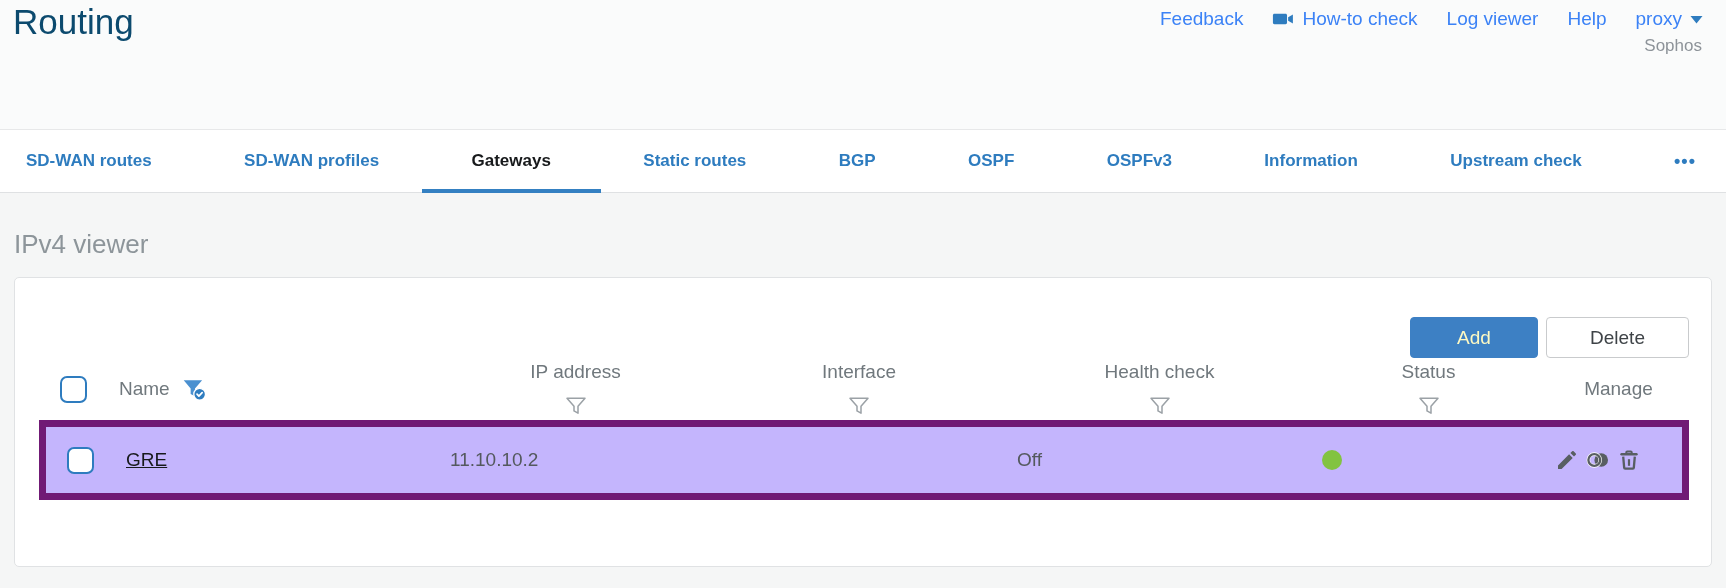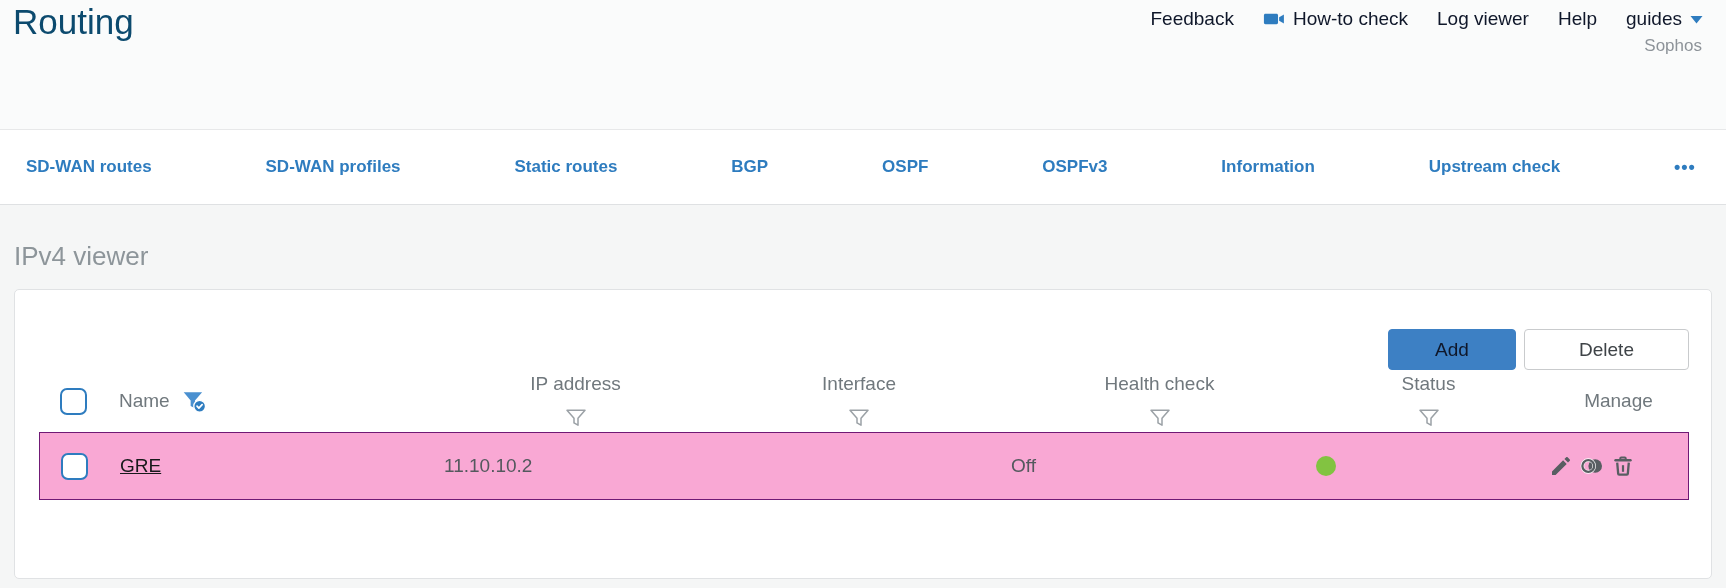--- a/index.html
+++ b/index.html
@@ -24,35 +24,35 @@
     font-weight: 400;
     color: #0c4a6e;
   }
   .topnav {
     position: absolute;
     top: 8px; right: 23px;
     display: flex;
     align-items: center;
     gap: 29px;
     font-size: 19px;
-    color: #0f172a;
+    color: #3b82f6;
   }
   .topnav .navlink { cursor: pointer; display: flex; align-items: center; gap: 8px; }
   .topnav svg { display: block; }
   .brand-label {
     position: absolute;
     top: 36px; right: 24px;
     font-size: 17px;
     color: #8d9399;
     margin-left: 40px;
   }
 
   
   .tabs {
-    height: 76px;
+    height: 64px;
     background: #ffffff;
     border-top: 1px solid #e7e8e9;
     border-bottom: 1px solid #dfe1e3;
     display: flex;
     align-items: stretch;
     justify-content: space-between;
     padding: 0 30px 0 26px;
   }
   .tab {
     display: flex;
@@ -100,24 +100,24 @@
     height: 41px;
     font-size: 19px;
     font-family: "Liberation Sans", sans-serif;
     border-radius: 4px;
     cursor: pointer;
   }
   .btn-add {
     width: 128px;
     background: #3d80c4;
     border: 1px solid #3d80c4;
-    color: #0f172a;
+    color: #fef9c3;
   }
   .btn-delete {
-    width: 165px;
+    width: 143px;
     background: #ffffff;
     border: 1px solid #c9cbcd;
     color: #3e4347;
   }
 
   
   .grid {
     display: grid;
     grid-template-columns: 60px 342px 267px 300px 301px 237px 1fr;
     align-items: center;
@@ -126,22 +126,22 @@
     margin: 0 22px 0 24px;
     height: 62px;
     color: #70787d;
     font-size: 19px;
   }
   .hcell { display: flex; align-items: center; gap: 11px; }
   .hcell.pad { padding-left: 2px; flex-direction: column; }
   .hcell-name { padding-left: 20px; }
   .row-box {
     margin: 0 22px 0 24px;
-    border: 1px solid #701a75;
-    background: #f9a8d4;
+    border: 7px solid #701a75;
+    background: #c4b5fd;
   }
   .table-row { height: 66px; font-size: 19px; color: #54595e; }
   .checkbox {
     width: 27px; height: 27px;
     margin-left: 21px;
     border: 2px solid #2e7cbf;
     border-radius: 7px;
     background: #fff;
     cursor: pointer;
   }
@@ -181,35 +181,36 @@
       </span>
       <span>How-to check</span>
     </span>
     <span class="navlink">
       <span>Log viewer</span>
     </span>
     <span class="navlink">
       <span>Help</span>
     </span>
     <span class="navlink">
-      <span>guides</span>
+      <span>proxy</span>
       <span class="icon">
         <svg width="13" height="9" viewBox="0 0 13 9" fill="#2e7cbf">
             <path d="M0.5 1h12L6.5 8.5z"></path>
           </svg>
       </span>
     </span>
   </div>
 
   <div class="brand-label">Sophos</div>
 </div>
 
 <div class="tabs">
   <div class="tab">SD-WAN routes</div>
   <div class="tab">SD-WAN profiles</div>
+  <div class="tab active">Gateways</div>
   <div class="tab">Static routes</div>
   <div class="tab">BGP</div>
   <div class="tab">OSPF</div>
   <div class="tab">OSPFv3</div>
   <div class="tab">Information</div>
   <div class="tab">Upstream check</div>
   <div class="tab tab-more">•••</div>
 </div>
 
 <div class="content">

